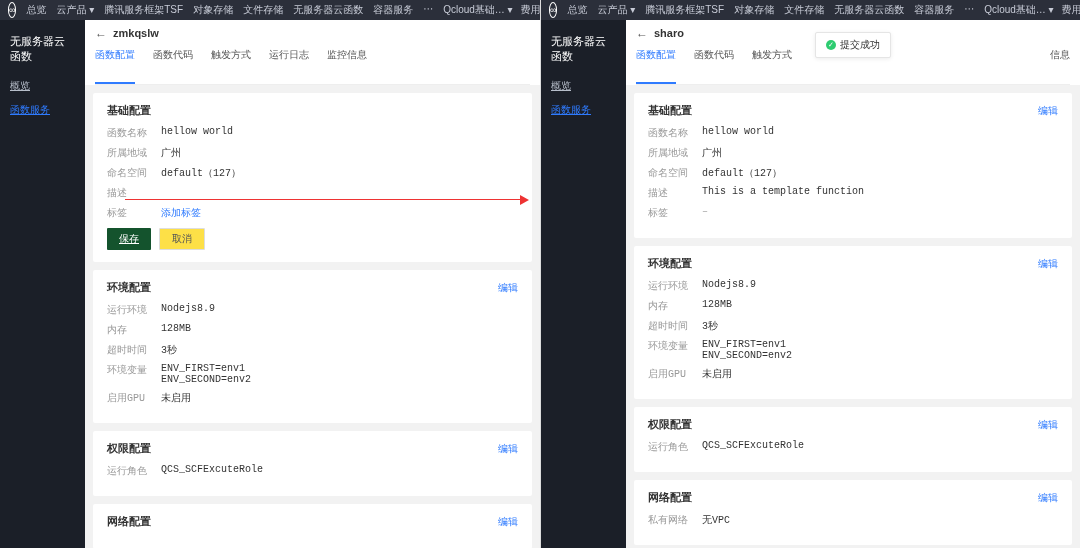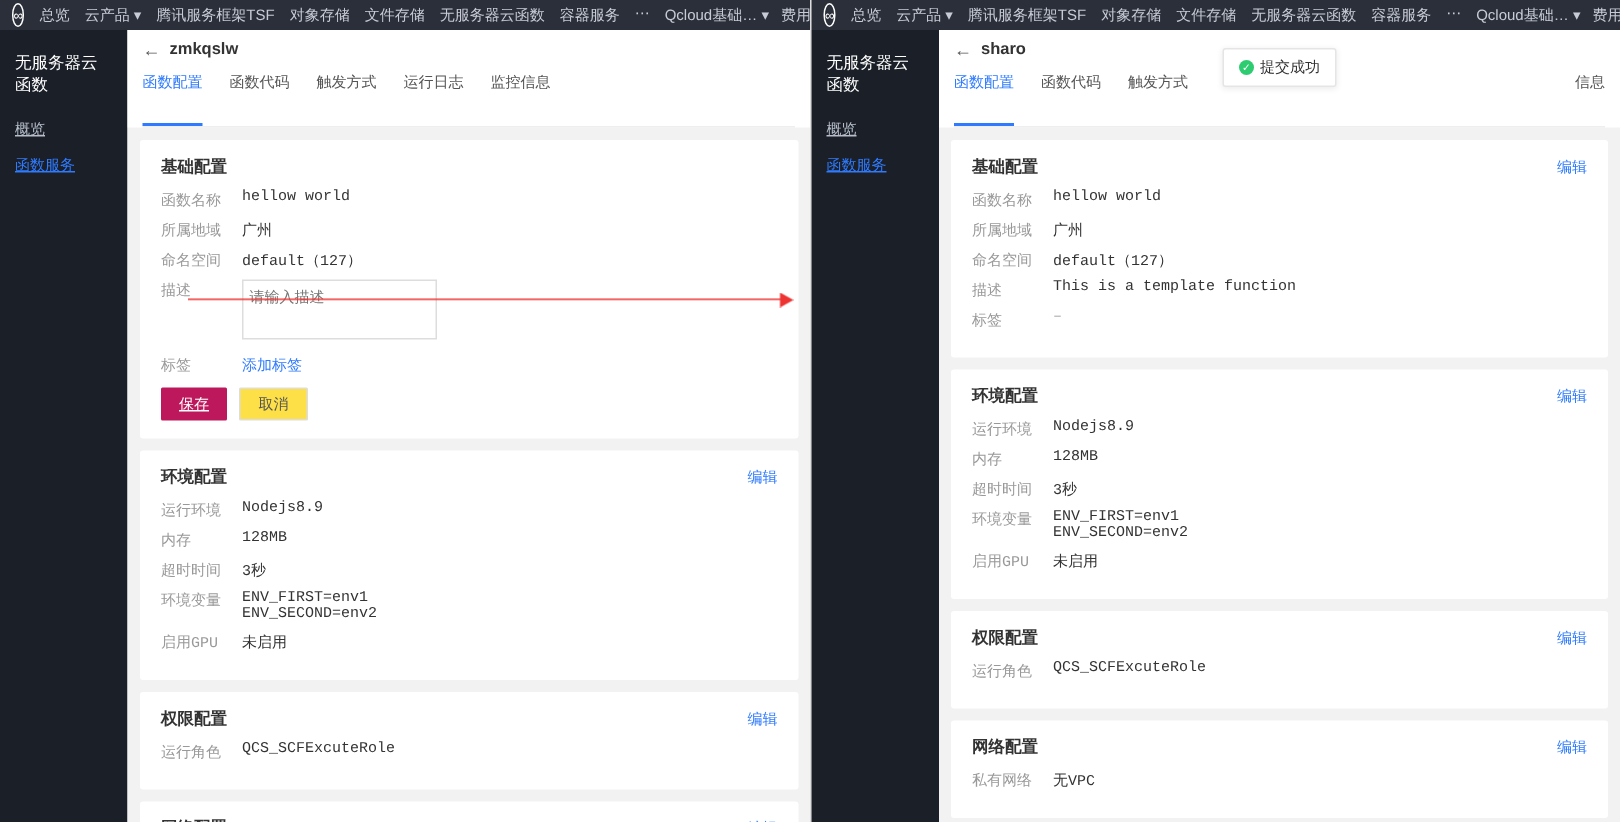--- a/index.html
+++ b/index.html
@@ -45,21 +45,21 @@
 .row { display: flex; font-size: 10px; margin-bottom: 6px; font-family: Liberation Mono, monospace; }
 .row .k { width: 54px; color: #999; flex-shrink: 0; }
 .row .v { color: #333; }
 .row .v.link { color: #2f7bff; cursor: pointer; text-align: center; }
 .row .v.muted { color: #aaa; }
 
 .textarea { width: 130px; height: 40px; border: 1px solid #ddd; font-size: 10px; padding: 4px; resize: none; font-family: inherit; color: #aaa; }
 .hint { font-size: 9px; color: #bbb; margin-top: 3px; }
 
 .btn-row { display: flex; gap: 8px; margin-top: 8px; }
-.btn-primary { background: #be185d; color: #fff; border: none; padding: 3px 12px; font-size: 10px; cursor: pointer; border-radius: 1px; text-decoration: underline; }
+.btn-primary { background: #14532d; color: #fff; border: none; padding: 3px 12px; font-size: 10px; cursor: pointer; border-radius: 1px; text-decoration: underline; }
 .btn-plain { background: #fde047; border: 1px solid #ddd; padding: 3px 12px; font-size: 10px; cursor: pointer; border-radius: 1px; color: #555; }
 
 
 .toast { position: absolute; top: 12px; left: 50%; transform: translateX(-50%); background: #fff; border: 1px solid #e5e5e5; border-radius: 2px; padding: 5px 10px; font-size: 10px; display: flex; align-items: center; gap: 4px; box-shadow: 0 1px 4px rgba(0,0,0,.08); z-index: 5; }
 .toast .check { width: 10px; height: 10px; border-radius: 50%; background: #2ecc71; color: #fff; display: flex; align-items: center; justify-content: center; font-size: 7px; }
 
 
 .arrow-line { position: absolute; top: 199px; left: 125px; width: 400px; height: 1px; background: #e33; z-index: 20; }
 .arrow-head { position: absolute; top: 195px; left: 520px; width: 0; height: 0; border-left: 9px solid #e33; border-top: 5px solid transparent; border-bottom: 5px solid transparent; z-index: 20; }
 
@@ -126,21 +126,20 @@
                 <span class="k">所属地域</span>
                 <span class="v">广州</span>
               </div>
             <div class="row">
                 <span class="k">命名空间</span>
                 <span class="v">default（127）</span>
               </div>
             <div class="row">
                 <span class="k">描述</span>
               <div>
-                <textarea class="textarea" placeholder="请输入描述" style=""></textarea>
               </div>
             </div>
             <div class="row">
                 <span class="k">标签</span>
                 <span class="v link">添加标签</span>
               </div>
             <div class="btn-row">
               <button class="btn-primary">保存</button>
               <button class="btn-plain">取消</button>
             </div>

